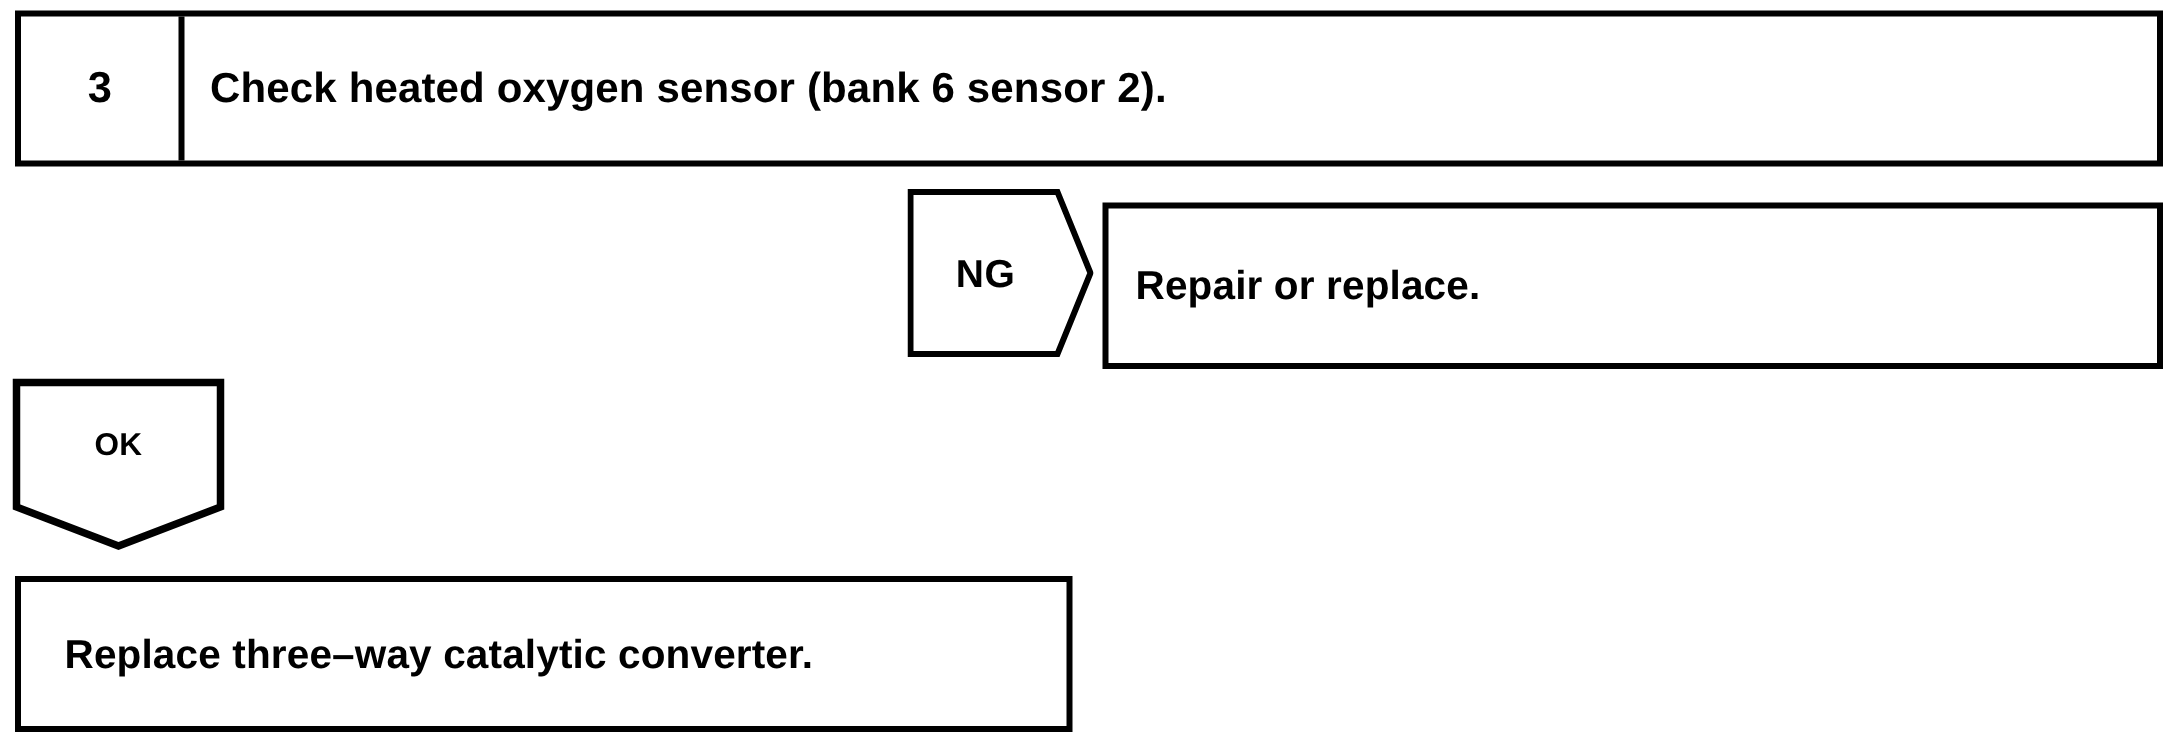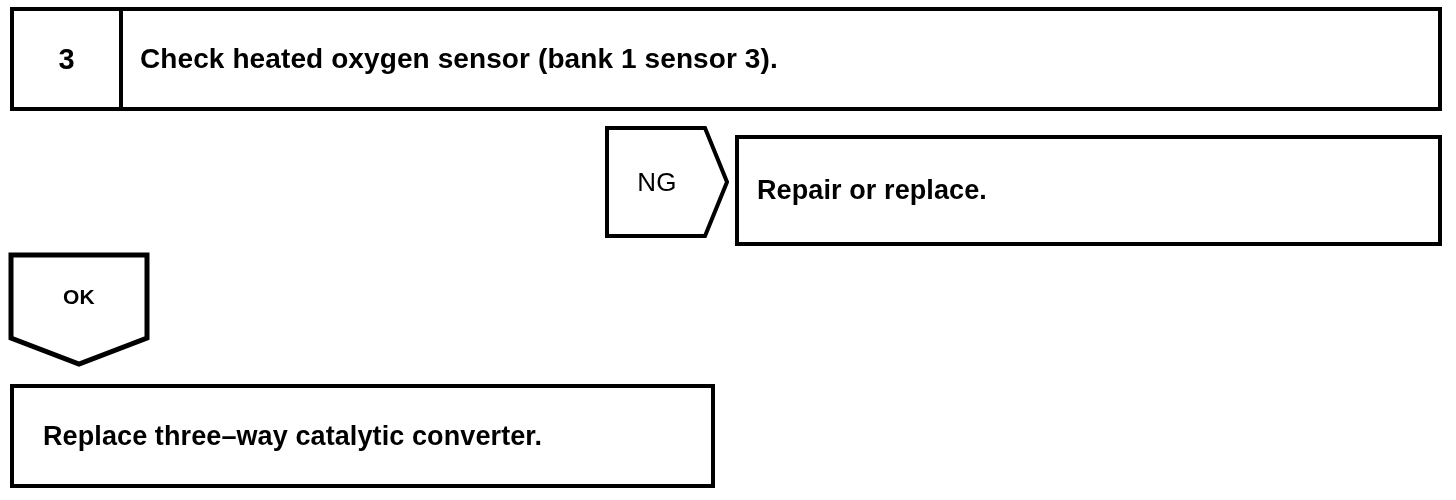--- a/index.html
+++ b/index.html
@@ -74,21 +74,21 @@
   .ng-label {
     position: absolute;
     left: 605px;
     top: 126px;
     width: 104px;
     height: 112px;
     display: flex;
     align-items: center;
     justify-content: center;
     font-size: 26px;
-    font-weight: normal;
+    font-weight: bold;
     line-height: 1;
     letter-spacing: 0.3px;
   }
 
   .repair-box {
     position: absolute;
     left: 735px;
     top: 135px;
     width: 707px;
     height: 111px;
@@ -156,21 +156,21 @@
 </head>
 <body>
 
 <div id="flowchart">
 
   <div class="step-box">
     <div class="step-number-cell">
       <span class="step-number">3</span>
     </div>
     <div class="step-text-cell">
-      <span class="step-text">Check heated oxygen sensor (bank 1 sensor 3).</span>
+      <span class="step-text">Check heated oxygen sensor (bank 6 sensor 2).</span>
     </div>
   </div>
 
   <div class="ng-pentagon">
     <svg width="124" height="112" viewBox="0 0 124 112" aria-hidden="true">
       <polygon points="2,2 100,2 122,56 100,110 2,110" fill="#ffffff" stroke="#000000" stroke-width="4" stroke-linejoin="miter"></polygon>
     </svg>
   </div>
   <div class="ng-label">NG</div>
 

